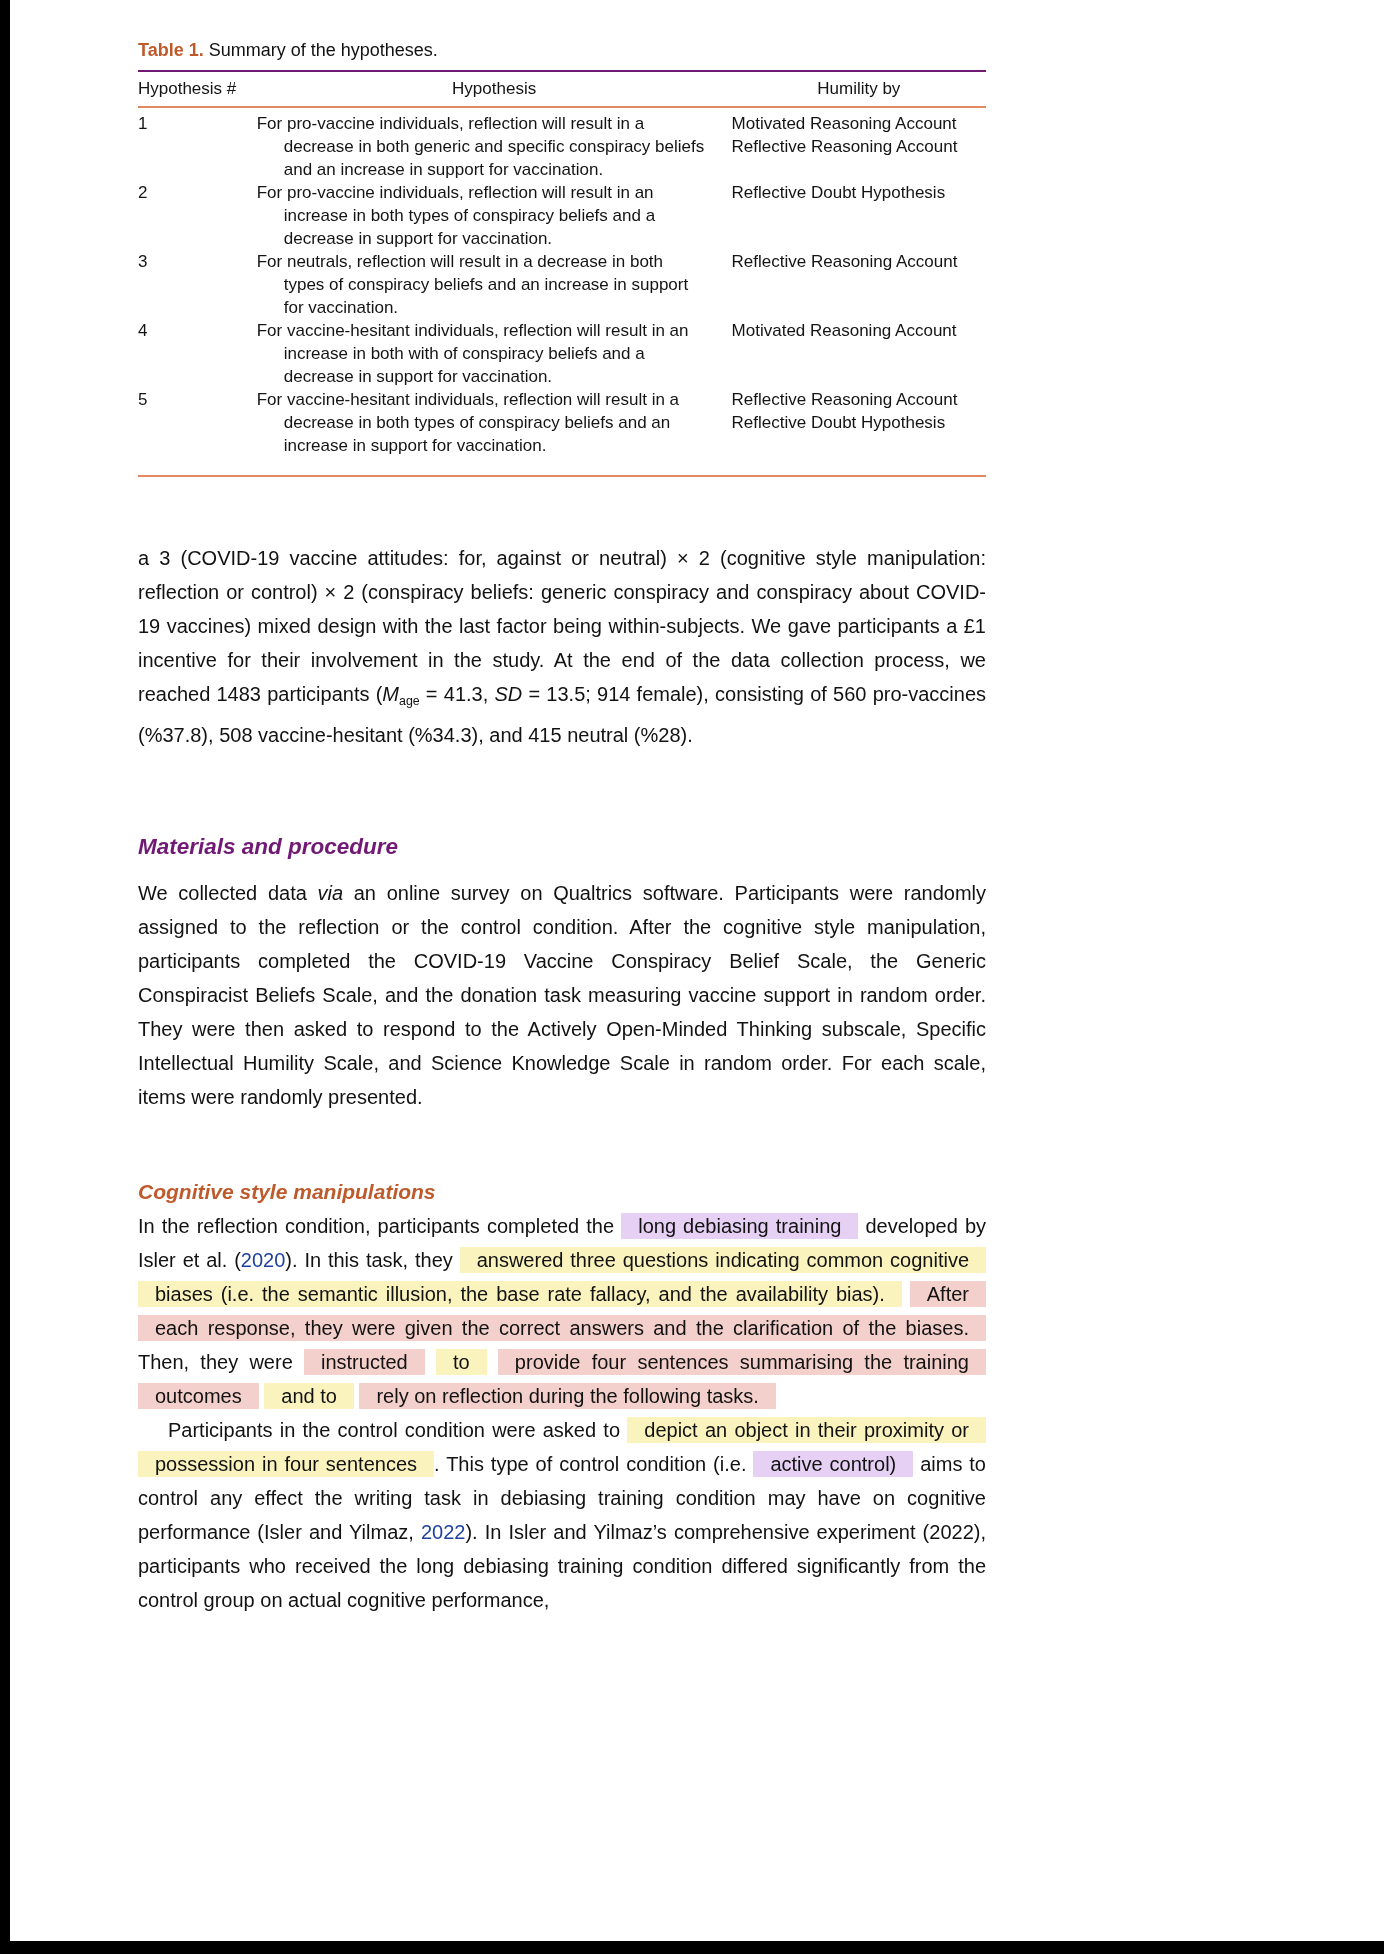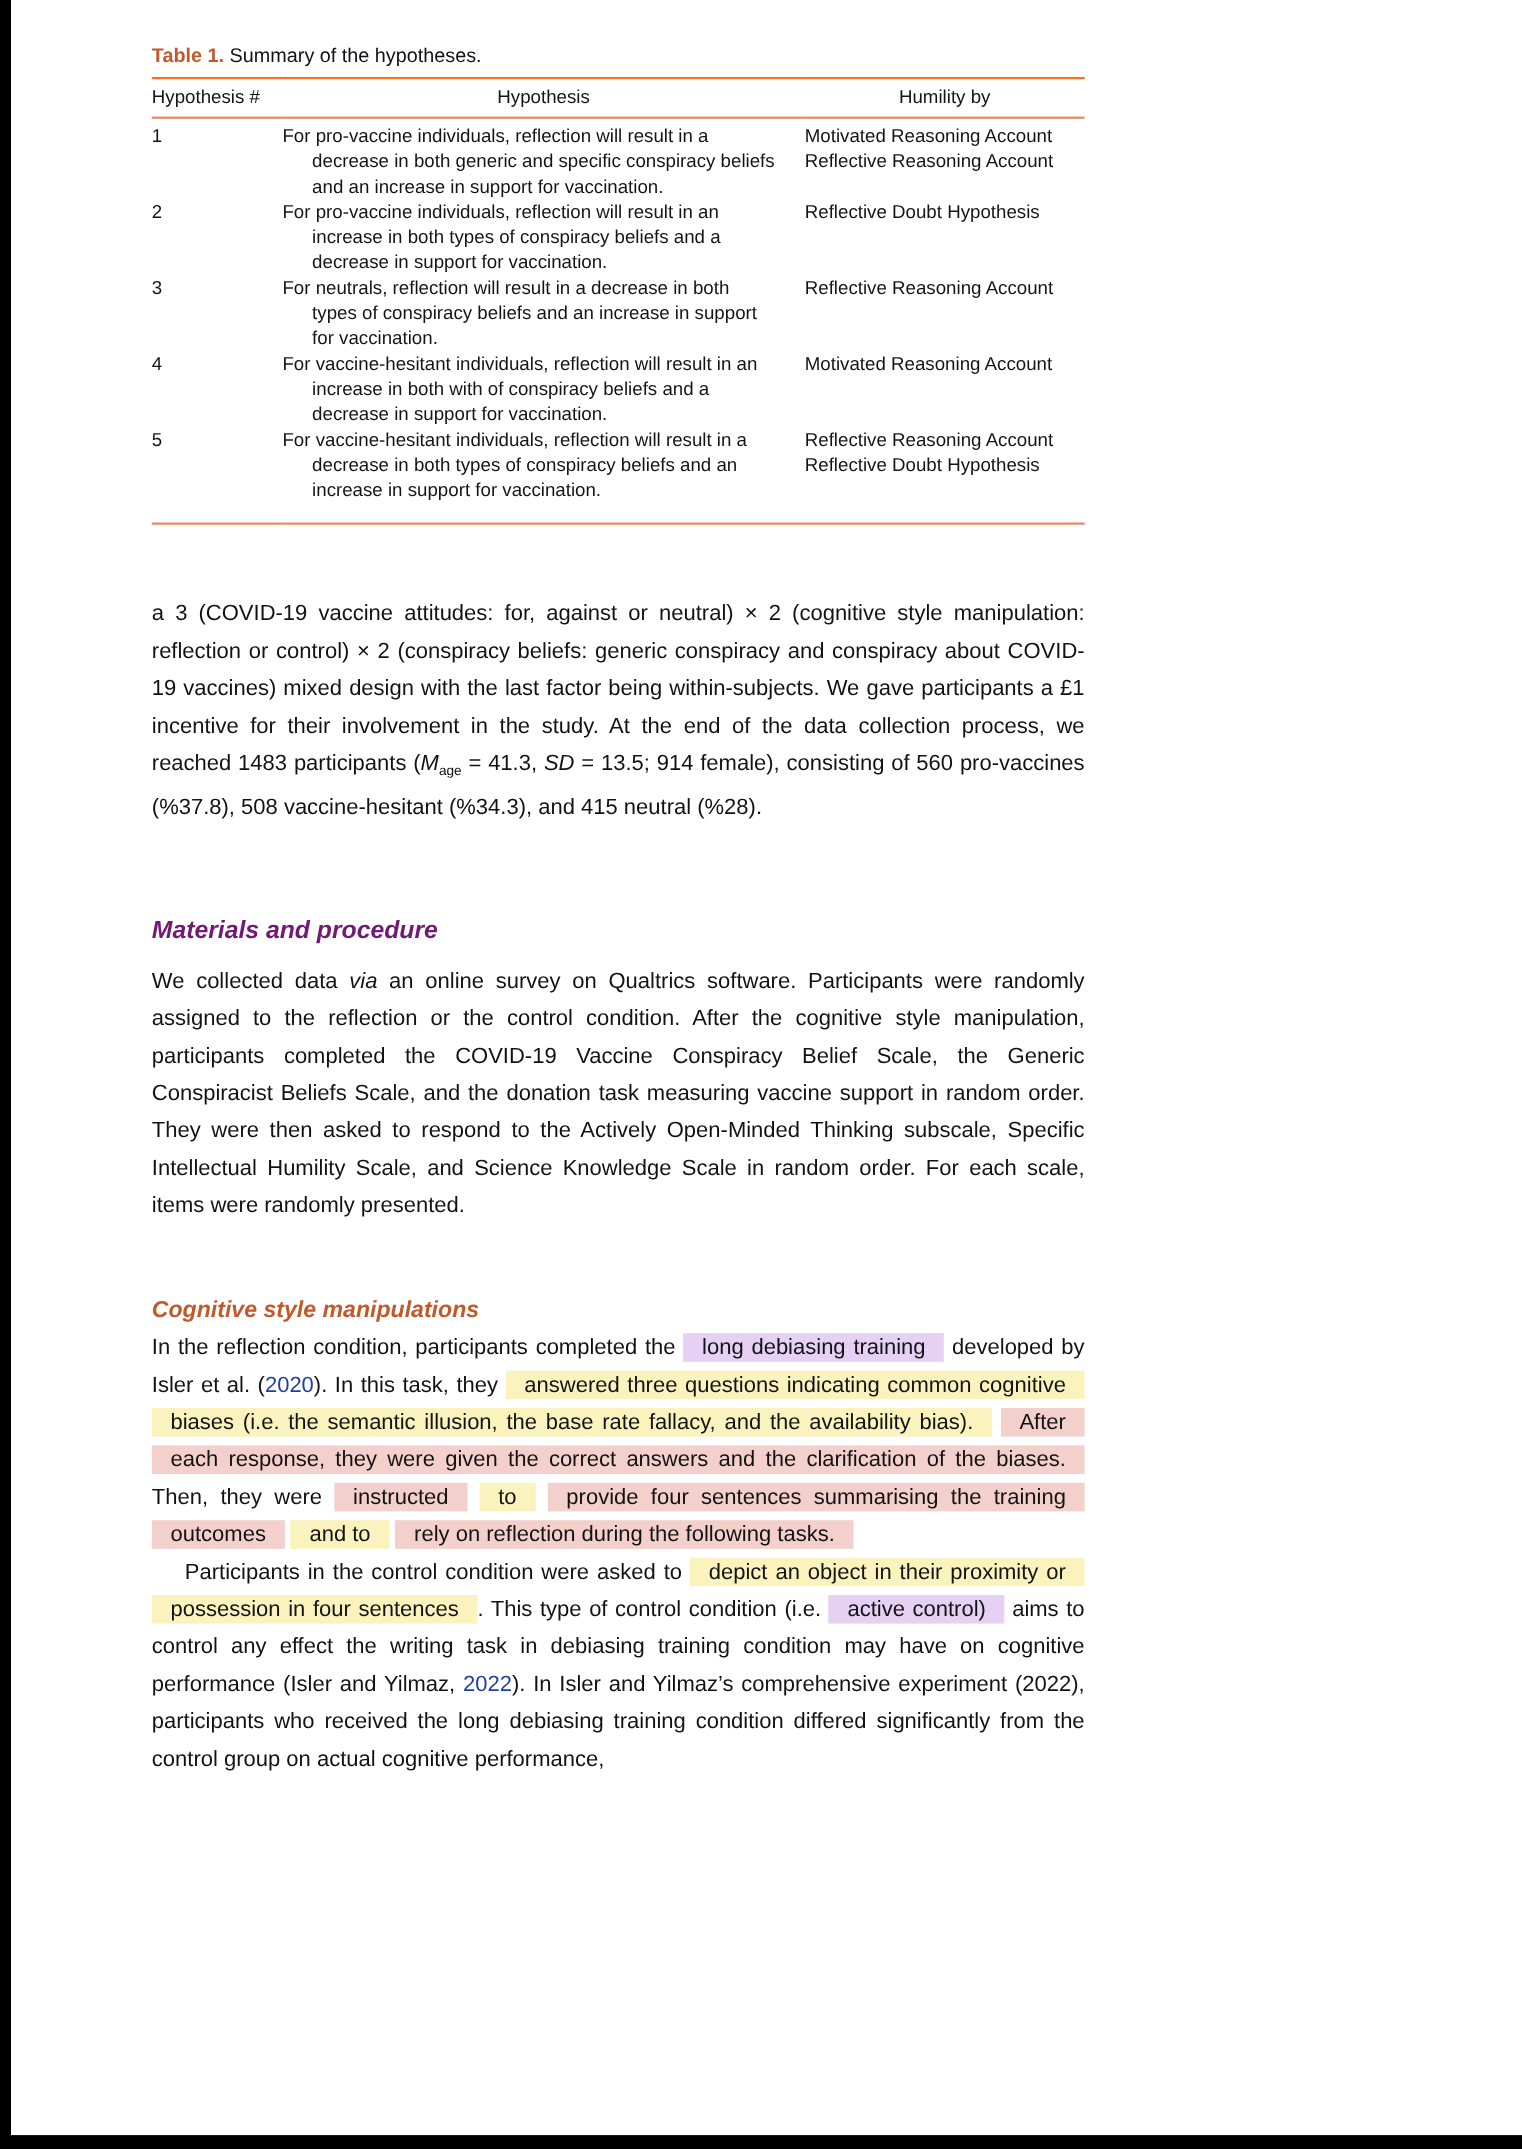--- a/index.html
+++ b/index.html
@@ -12,21 +12,21 @@
   
   .page-header{margin-top:52px;display:flex;justify-content:flex-end;align-items:center;gap:10px;}
   .journal-name{font-size:15.5px;letter-spacing:.4px;color:#1d1d1d;}
   .logo{width:25px;height:25px;display:inline-block;}
   .page-num{font-size:16.5px;color:#1d1d1d;}
 
   
   .table-caption{margin:40px 0 9px 0;font-size:18px;color:#121212;}
   .caption-label{color:#BF5A2C;font-weight:bold;}
   table.hyp{width:100%;border-collapse:collapse;font-size:17px;line-height:23px;color:#141414;}
-  table.hyp thead tr{border-top:2px solid #f97316;border-bottom:2px solid #E18A5F;}
+  table.hyp thead tr{border-top:2px solid #701a75;border-bottom:2px solid #E18A5F;}
   table.hyp tbody{border-bottom:2px solid #E18A5F;}
   table.hyp th{font-weight:normal;padding:5px 0 6px 0;}
   table.hyp th.col-num{text-align:left;width:14%;}
   table.hyp th.col-hyp{text-align:center;width:56%;}
   table.hyp th.col-pred{text-align:center;width:30%;}
   table.hyp td{vertical-align:top;padding:0;}
   table.hyp tbody tr:first-child td{padding-top:4px;}
   table.hyp tbody tr:last-child td{padding-bottom:18px;}
   td.cell-hyp{padding-left:27px !important;text-indent:-27px;padding-right:26px !important;}
   td.cell-pred div{white-space:nowrap;}

